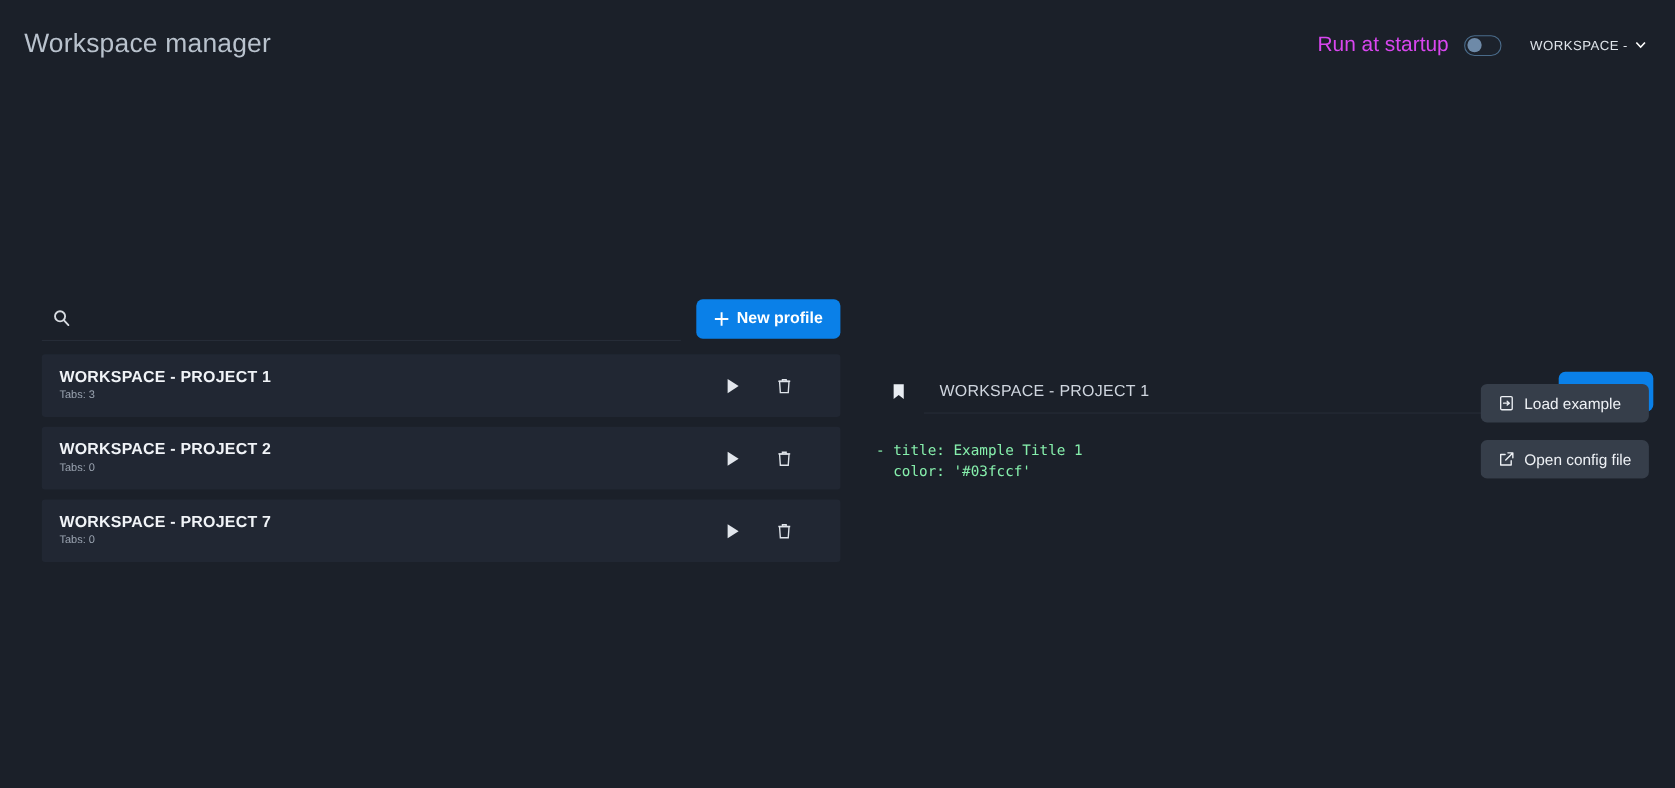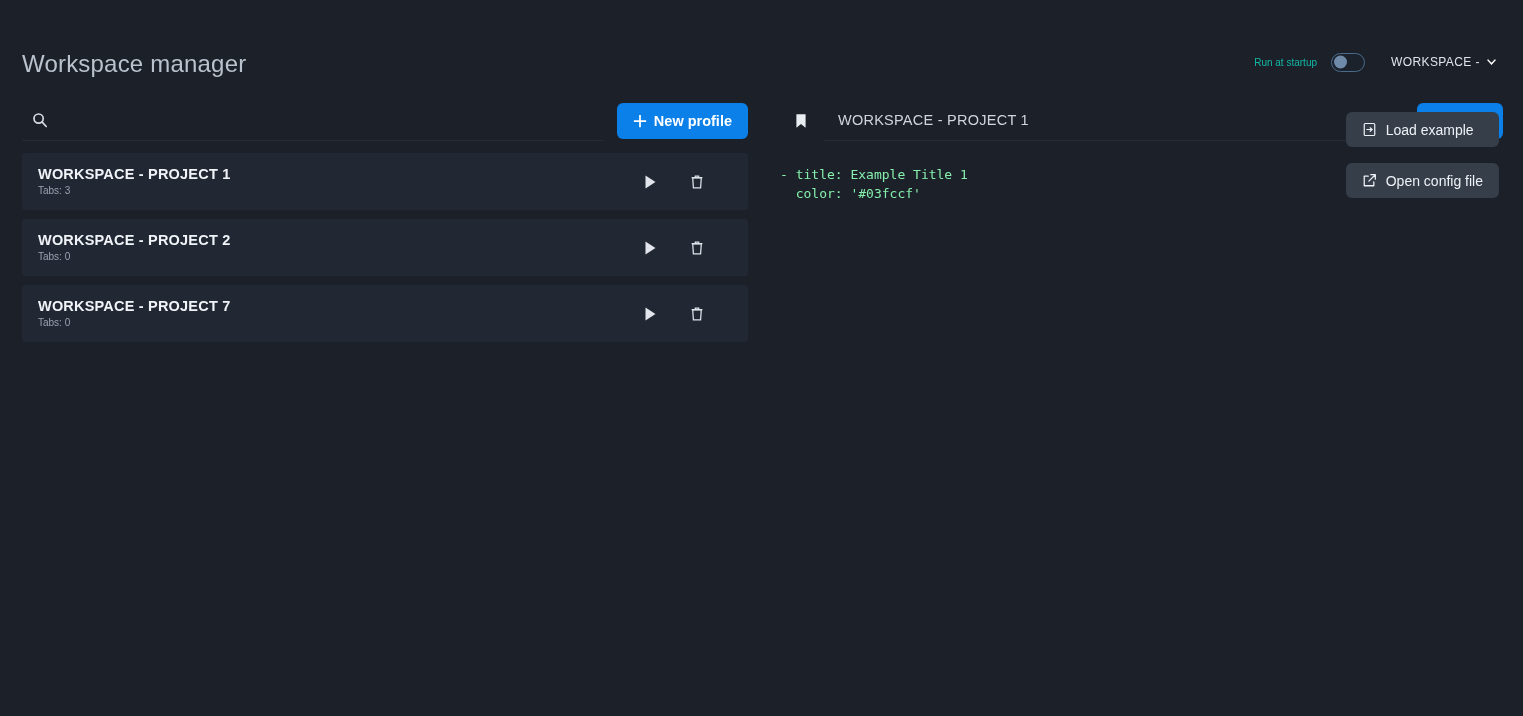--- a/index.html
+++ b/index.html
@@ -11,41 +11,40 @@
     font-family: "Liberation Sans", sans-serif;
     color: #e6e9ee;
   }
 
   
   .app-header {
     position: relative;
     height: 52px;
     width: 100%;
     display: flex;
-    align-items: center;
+    align-items: flex-end;
     padding: 0 26px 0 22px;
-    margin-top: 36px;
   }
   .app-title {
     font-size: 24px;
     font-weight: 400;
     color: #b9c2cd;
     letter-spacing: .2px;
     line-height: 1;
     padding-top: 4px;
   }
   .header-right {
     margin-left: auto;
     display: flex;
     align-items: center;
     gap: 0;
   }
   .startup-label {
-    font-size: 10px;
-    color: #14b8a6;
+    font-size: 19px;
+    color: #d946ef;
     margin-right: 14px;
     white-space: nowrap;
   }
   .toggle {
     width: 34px;
     height: 19px;
     border-radius: 11px;
     background: #1d2franc;
     background: #1c222c;
     border: 1.4px solid #4a6customers;
@@ -89,21 +88,22 @@
     width: 11px;
     height: 11px;
     display: inline-block;
   }
 
   
   .body {
     display: flex;
     width: 100%;
     height: 664px;
-    align-items: flex-start;
+    align-items: center;
+    padding-left: 16px;
   }
   .left-pane {
     width: 768px;
     flex: 0 0 768px;
     display: flex;
     flex-direction: column;
     padding: 0;
   }
   .right-pane {
     flex: 1 1 auto;

